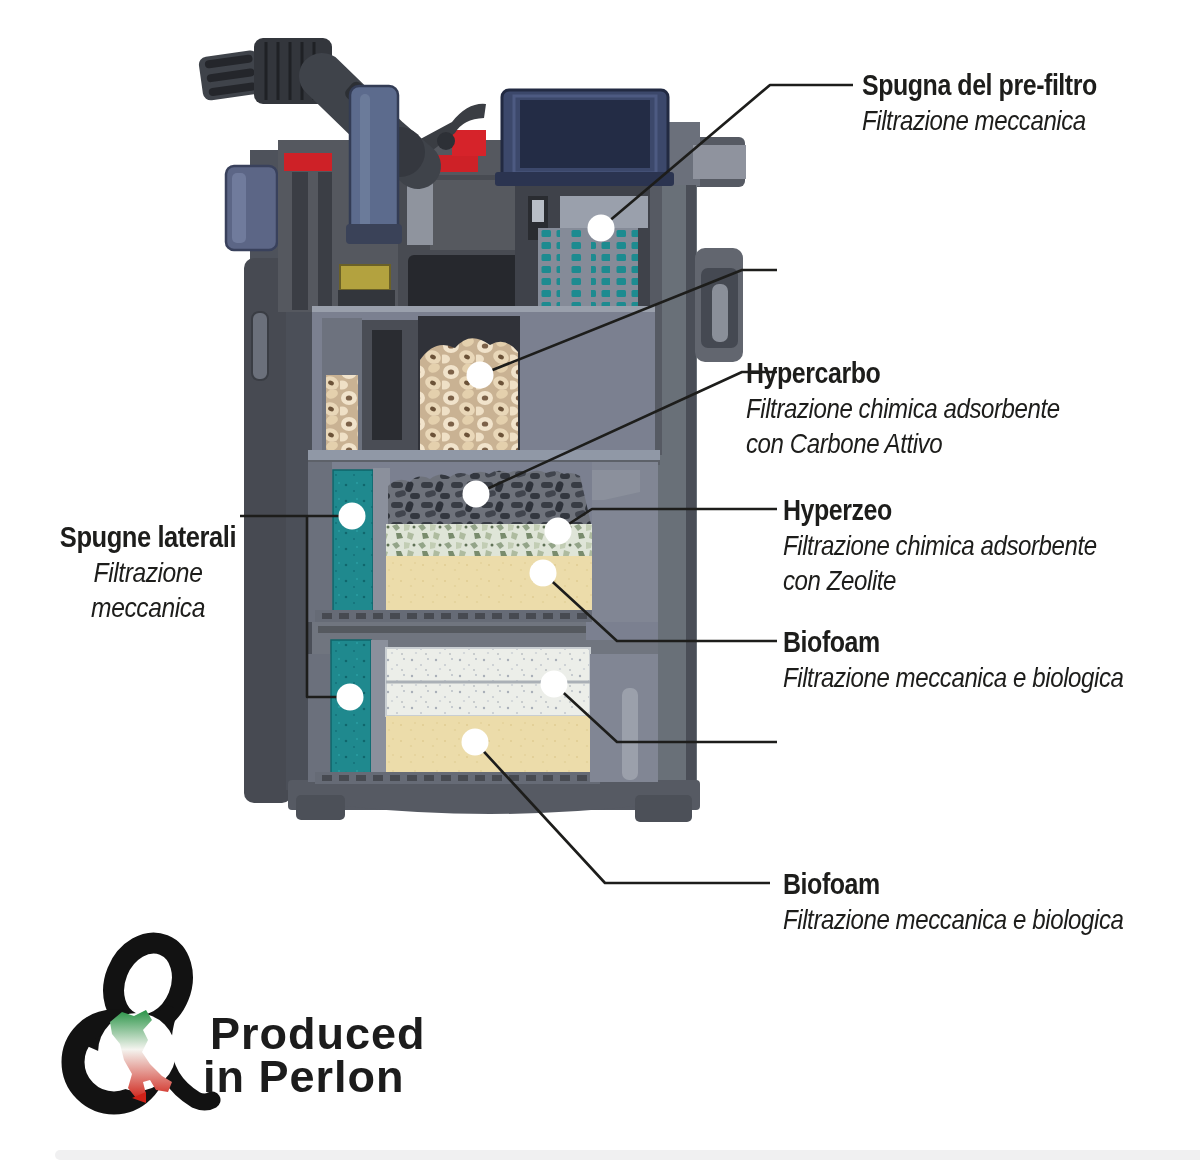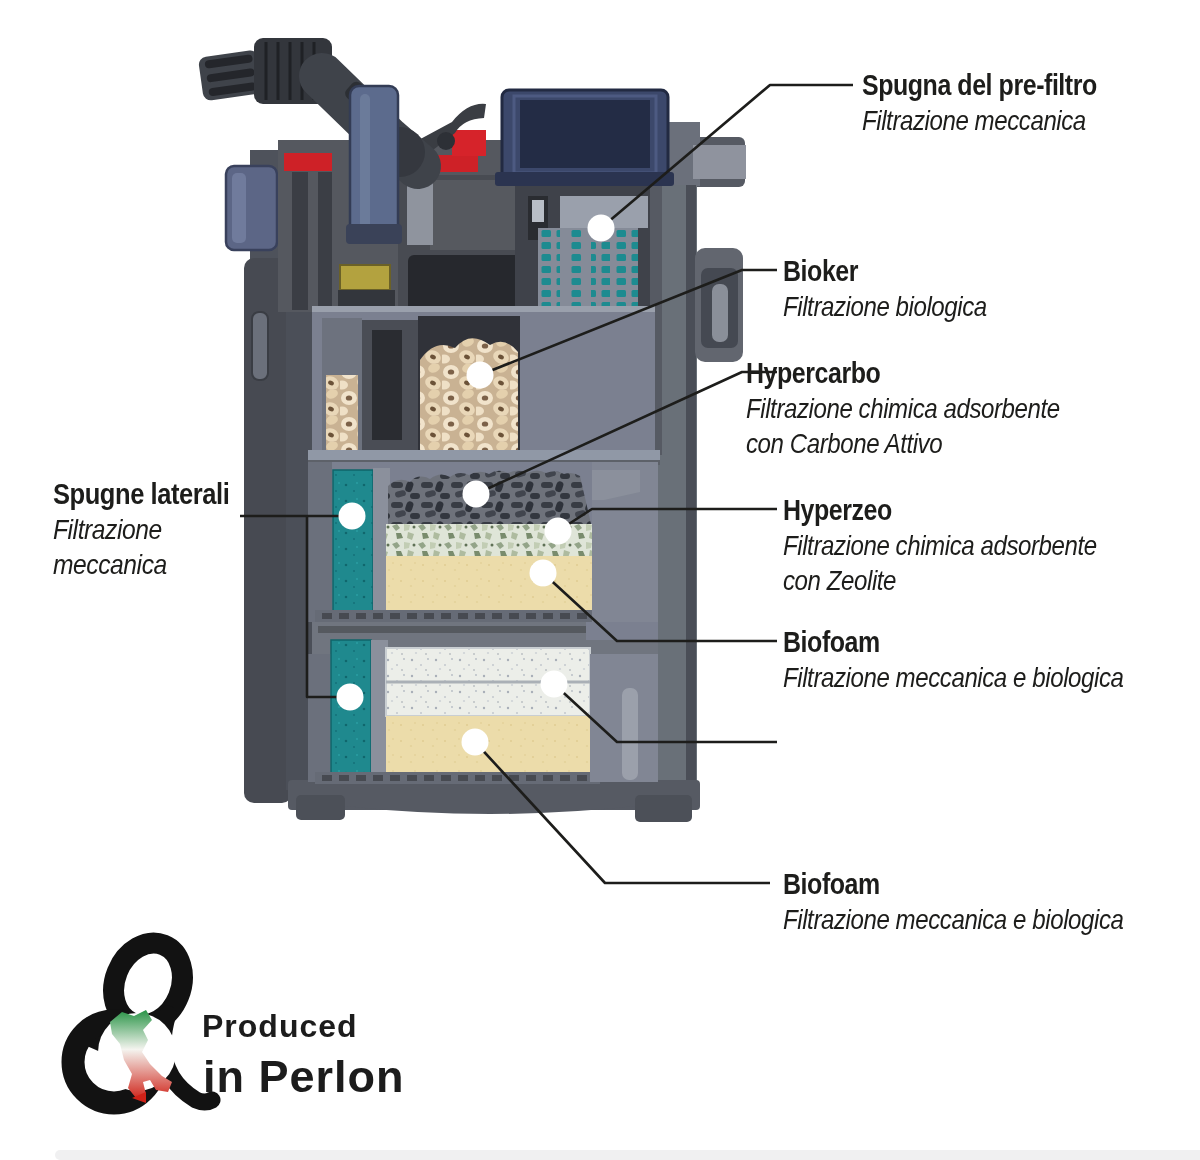--- a/index.html
+++ b/index.html
@@ -6,24 +6,24 @@
   .canvas{
     position:relative;width:1200px;height:1160px;background:#ffffff;overflow:hidden;
     font-family:Liberation Sans, sans-serif;color:#1d1d1b;
   }
   svg.diagram{position:absolute;left:0;top:0;}
   .callout{position:absolute;white-space:nowrap;}
   .cond{transform:scaleX(0.86);transform-origin:0 0;}
   .cond-center{transform:scaleX(0.88);transform-origin:50% 0;}
   .c-title{font-size:29px;font-weight:700;line-height:36px;letter-spacing:-0.5px;}
   .c-sub{font-size:28px;font-style:italic;font-weight:400;line-height:35px;letter-spacing:-0.5px;}
-  .side-callout{position:absolute;left:40px;top:476px;width:216px;}
+  .side-callout{position:absolute;left:40px;top:519px;width:216px;text-align:center;}
   .logo-text{position:absolute;white-space:nowrap;color:#1c1c1c;}
   .logo-designed{left:183px;top:969px;font-size:42px;font-weight:400;letter-spacing:2px;}
-  .logo-produced{left:202px;top:1008px;font-size:32px;font-weight:700;letter-spacing:1px;}
+  .logo-produced{left:210px;top:1008px;font-size:45px;font-weight:700;letter-spacing:1px;}
   .logo-initaly{left:203px;top:1051px;font-size:45px;font-weight:700;letter-spacing:1px;}
   .bottom-bar{position:absolute;left:55px;top:1150px;width:1145px;height:10px;
     background:#f0f0f1;border-radius:6px 0 0 6px;}
 </style>
 </head>
 <body>
 
 <div class="canvas">
 
 <svg class="diagram" width="1200" height="1160" viewBox="0 0 1200 1160">
@@ -270,27 +270,20 @@
   </g>
 </svg>
 
   <div class="callout" style="left:862px;top:67px">
     <div class="cond">
       <div class="c-title">Spugna del pre-filtro</div>
       <div class="c-sub">Filtrazione meccanica</div>
       <div class="c-sub"></div>
     </div>
   </div>
-  <div class="callout" style="left:783px;top:253px">
-    <div class="cond">
-      <div class="c-title">Bioker</div>
-      <div class="c-sub">Filtrazione biologica</div>
-      <div class="c-sub"></div>
-    </div>
-  </div>
   <div class="callout" style="left:746px;top:355px">
     <div class="cond">
       <div class="c-title">Hypercarbo</div>
       <div class="c-sub">Filtrazione chimica adsorbente</div>
       <div class="c-sub">con Carbone Attivo</div>
     </div>
   </div>
   <div class="callout" style="left:783px;top:492px">
     <div class="cond">
       <div class="c-title">Hyperzeo</div>

